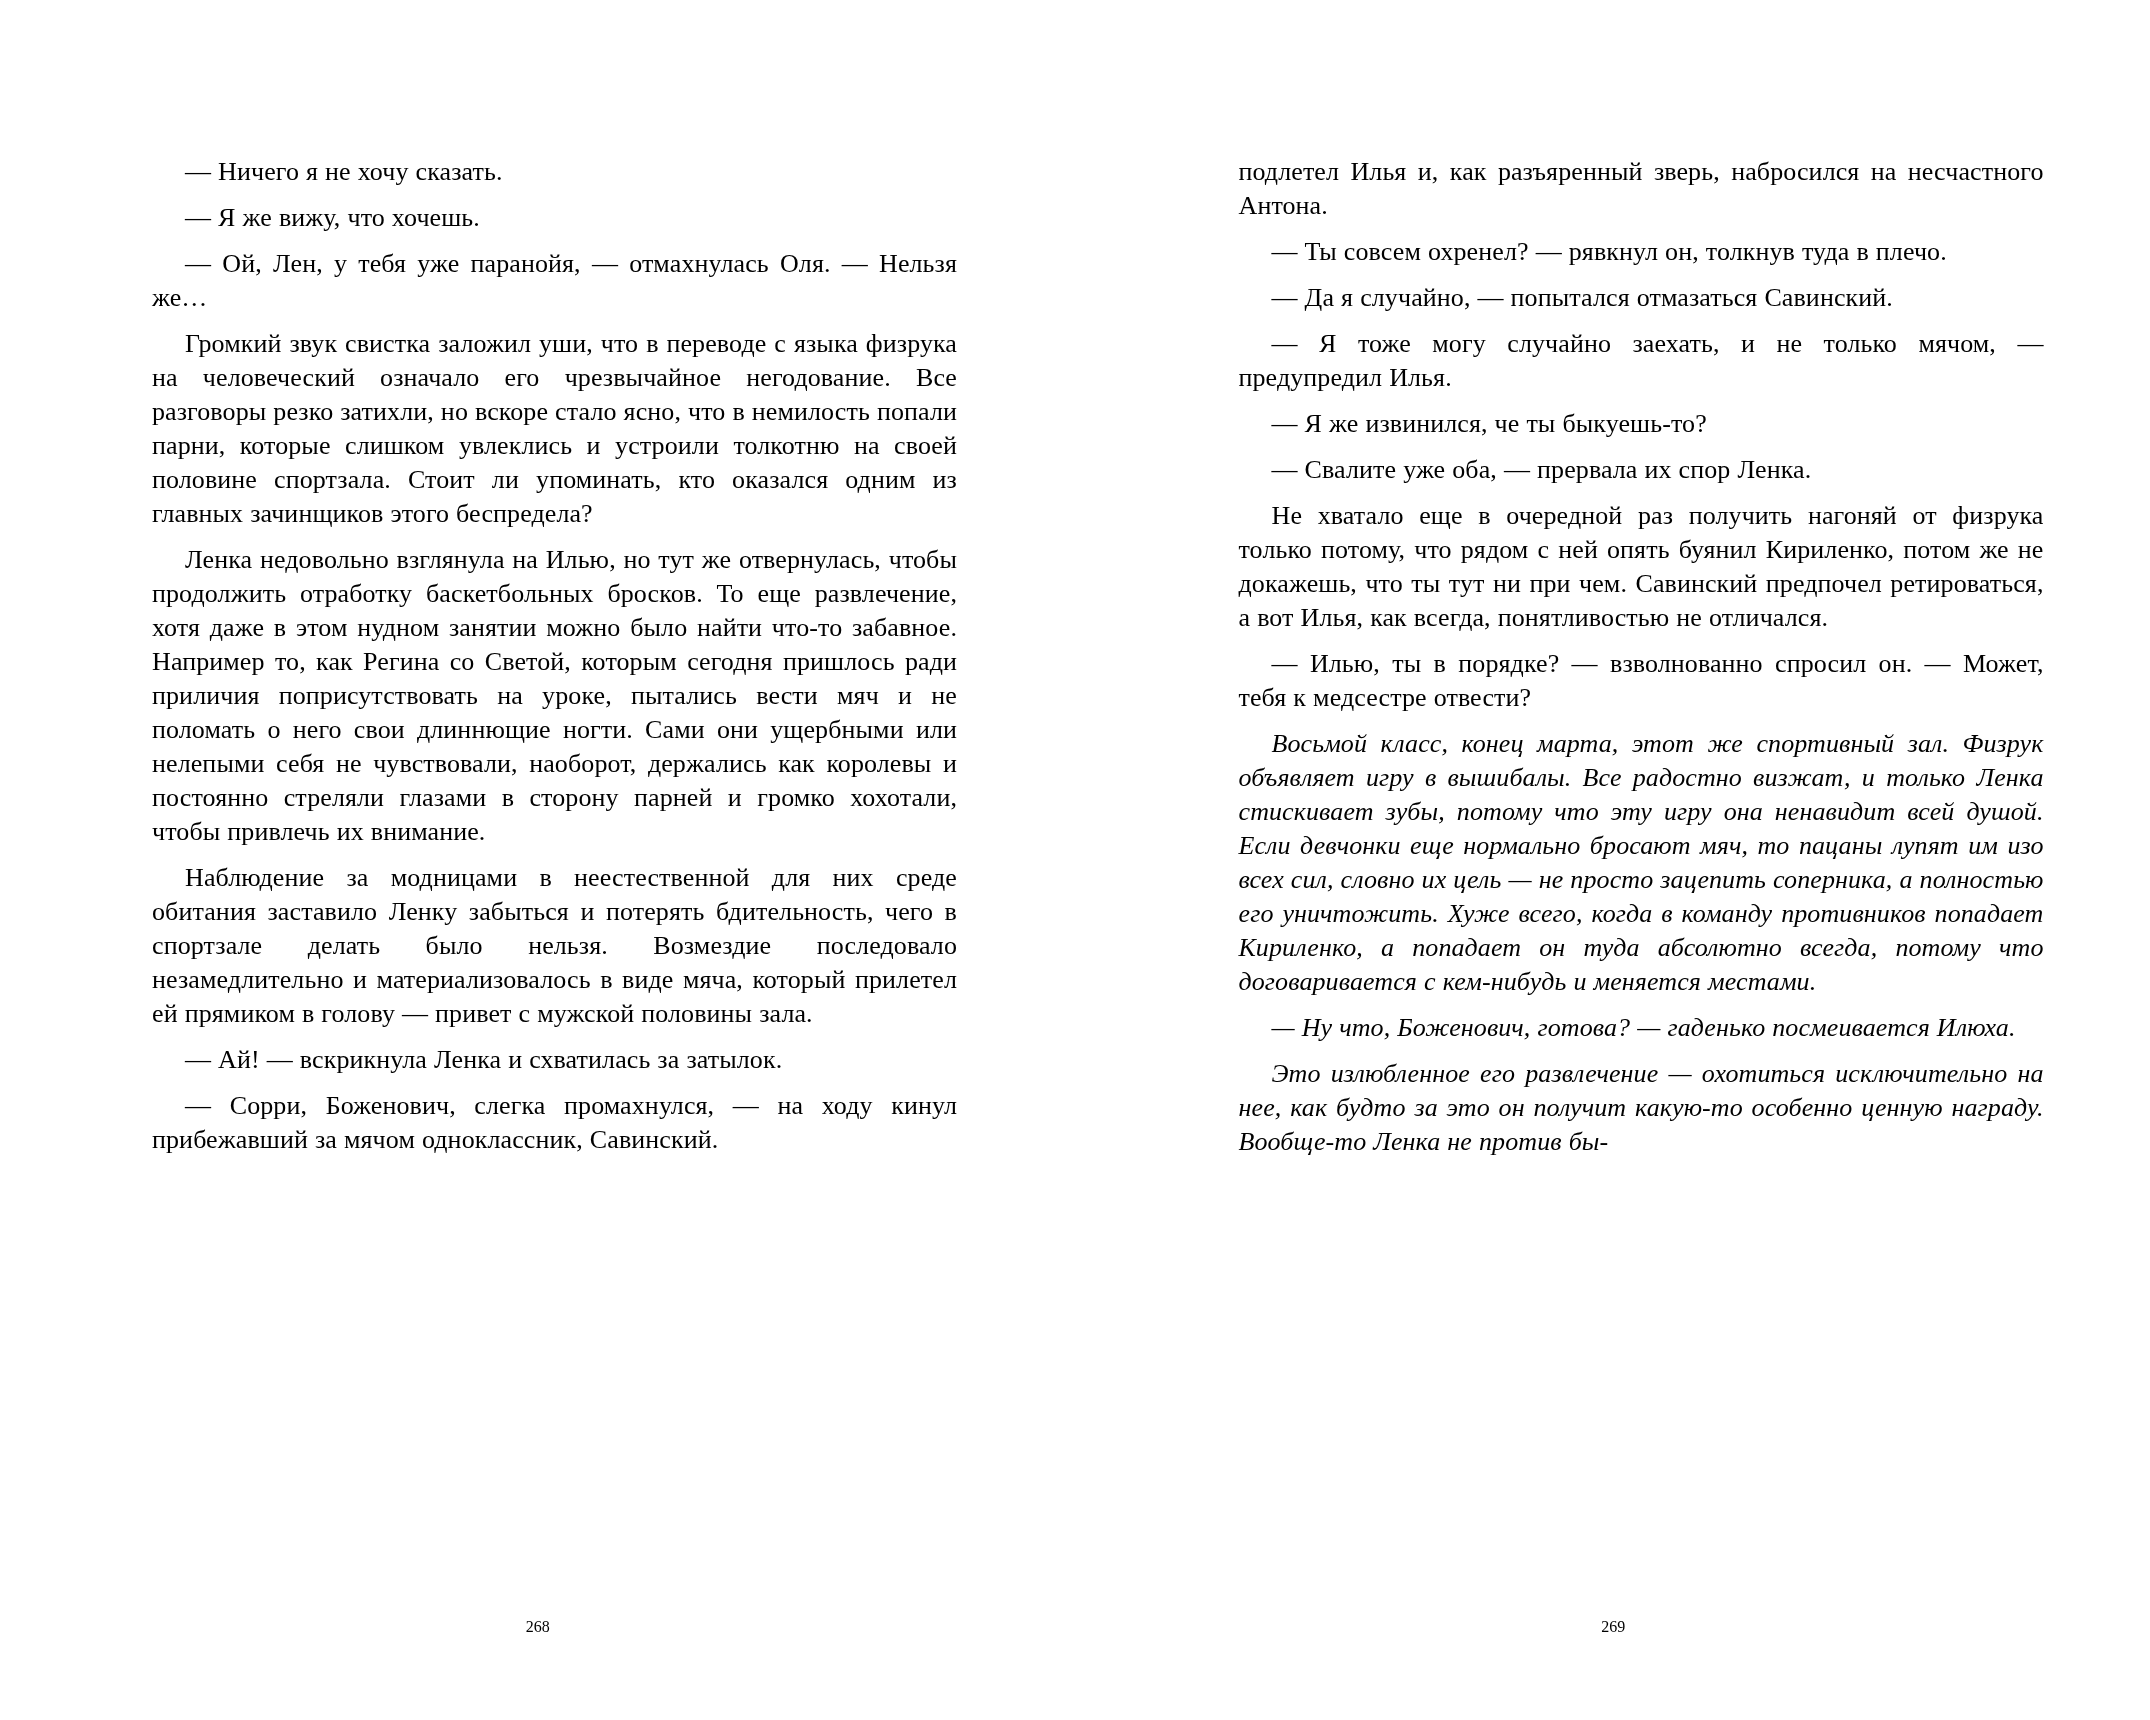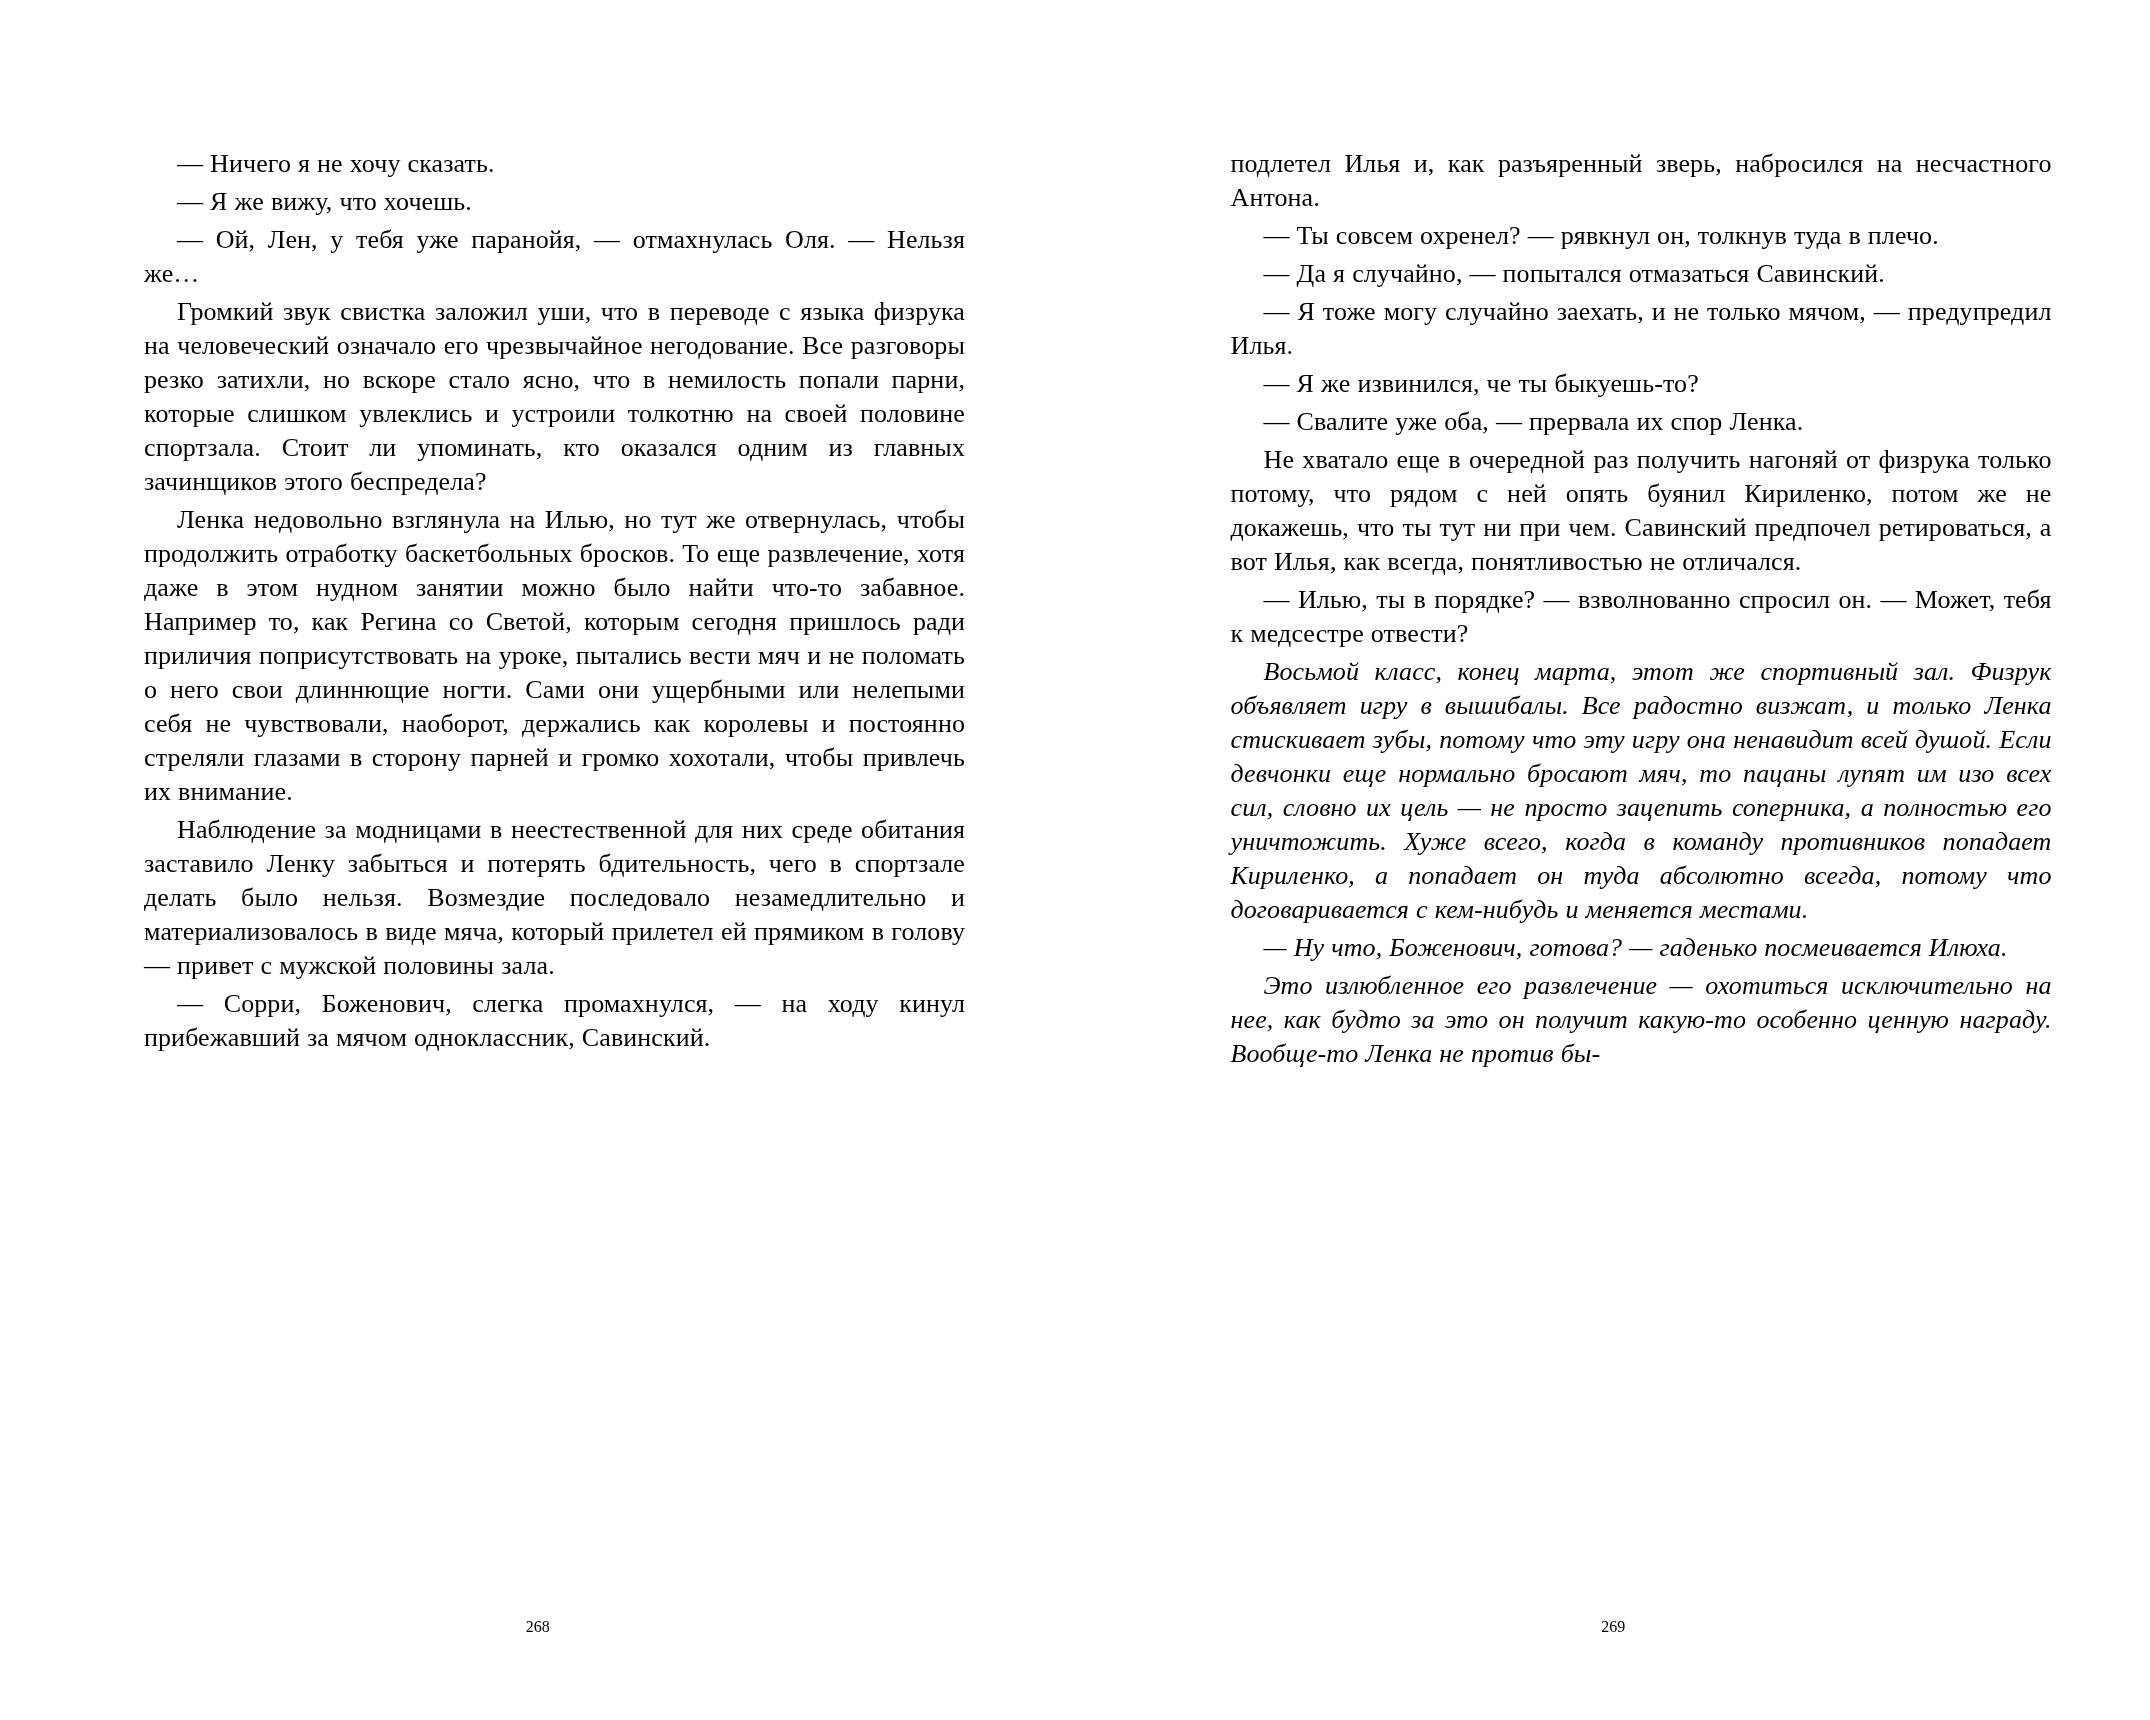--- a/index.html
+++ b/index.html
@@ -42,21 +42,21 @@
 
   
   .page-right .text-block {
     position: absolute;
     left: 151px;
     top: 143px;
     width: 829px;
   }
 
   .text-block p {
-    margin: 4px;
+    margin: 12px;
     text-align: justify;
     text-justify: inter-word;
     font-size: 26px;
     line-height: 34px;
     letter-spacing: 0.1px;
     word-spacing: 0.4px;
     hyphens: none;
   }
 
   
@@ -90,20 +90,21 @@
 <div class="spread">
 
   <div class="page page-left">
     <div class="text-block">
       <p class="indent">— Ничего я не хочу сказать.</p>
       <p class="indent">— Я же вижу, что хочешь.</p>
       <p class="indent">— Ой, Лен, у тебя уже паранойя, — отмахнулась Оля. — Нельзя же…</p>
       <p class="indent">Громкий звук свистка заложил уши, что в переводе с языка физрука на человеческий означало его чрезвычайное негодование. Все разговоры резко затихли, но вскоре стало ясно, что в немилость попали парни, которые слишком увлеклись и устроили толкотню на своей половине спортзала. Стоит ли упоминать, кто оказался одним из главных зачинщиков этого беспредела?</p>
       <p class="indent">Ленка недовольно взглянула на Илью, но тут же отвернулась, чтобы продолжить отработку баскетбольных бросков. То еще развлечение, хотя даже в этом нудном занятии можно было найти что-то забавное. Например то, как Регина со Светой, которым сегодня пришлось ради приличия поприсутствовать на уроке, пытались вести мяч и не поломать о него свои длиннющие ногти. Сами они ущербными или нелепыми себя не чувствовали, наоборот, держались как королевы и постоянно стреляли глазами в сторону парней и громко хохотали, чтобы привлечь их внимание.</p>
       <p class="indent">Наблюдение за модницами в неестественной для них среде обитания заставило Ленку забыться и потерять бдительность, чего в спортзале делать было нельзя. Возмездие последовало незамедлительно и материализовалось в виде мяча, который прилетел ей прямиком в голову — привет с мужской половины зала.</p>
+      <p class="indent">— Ай! — вскрикнула Ленка и схватилась за затылок.</p>
       <p class="indent">— Сорри, Боженович, слегка промахнулся, — на ходу кинул прибежавший за мячом одноклассник, Савинский.</p>
     </div>
     <div class="folio">268</div>
   </div>
 
   <div class="page page-right">
     <div class="text-block">
       <p class="noindent">подлетел Илья и, как разъяренный зверь, набросился на несчастного Антона.</p>
       <p class="indent">— Ты совсем охренел? — рявкнул он, толкнув туда в плечо.</p>
       <p class="indent">— Да я случайно, — попытался отмазаться Савинский.</p>

